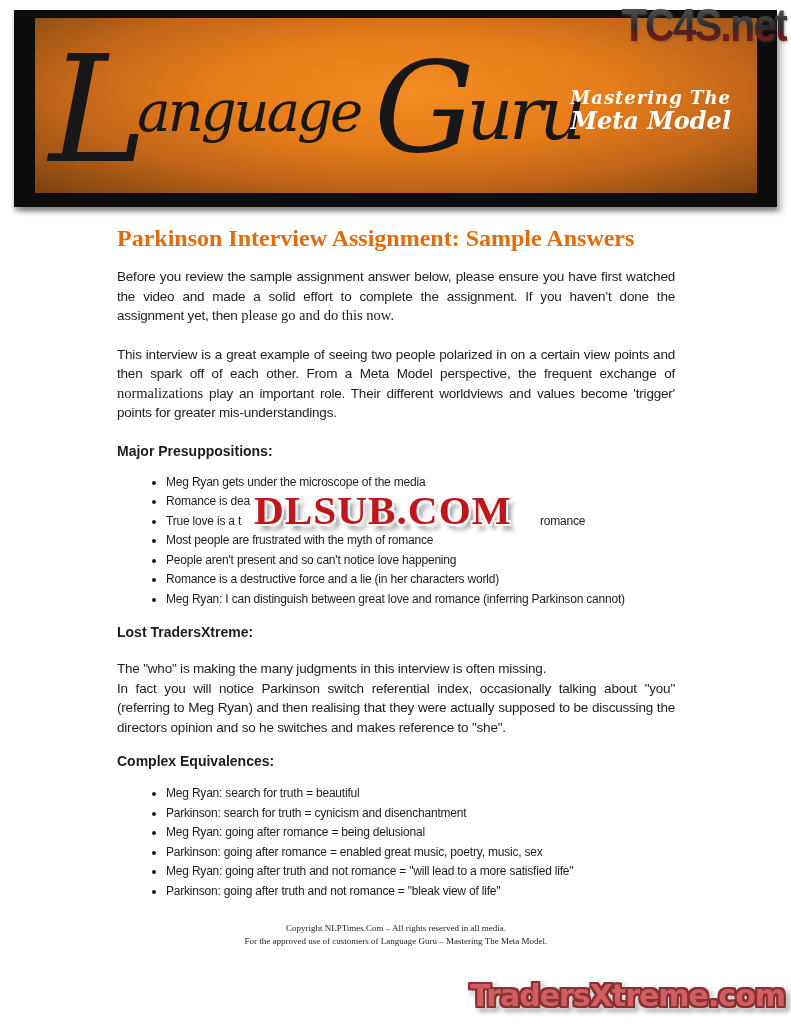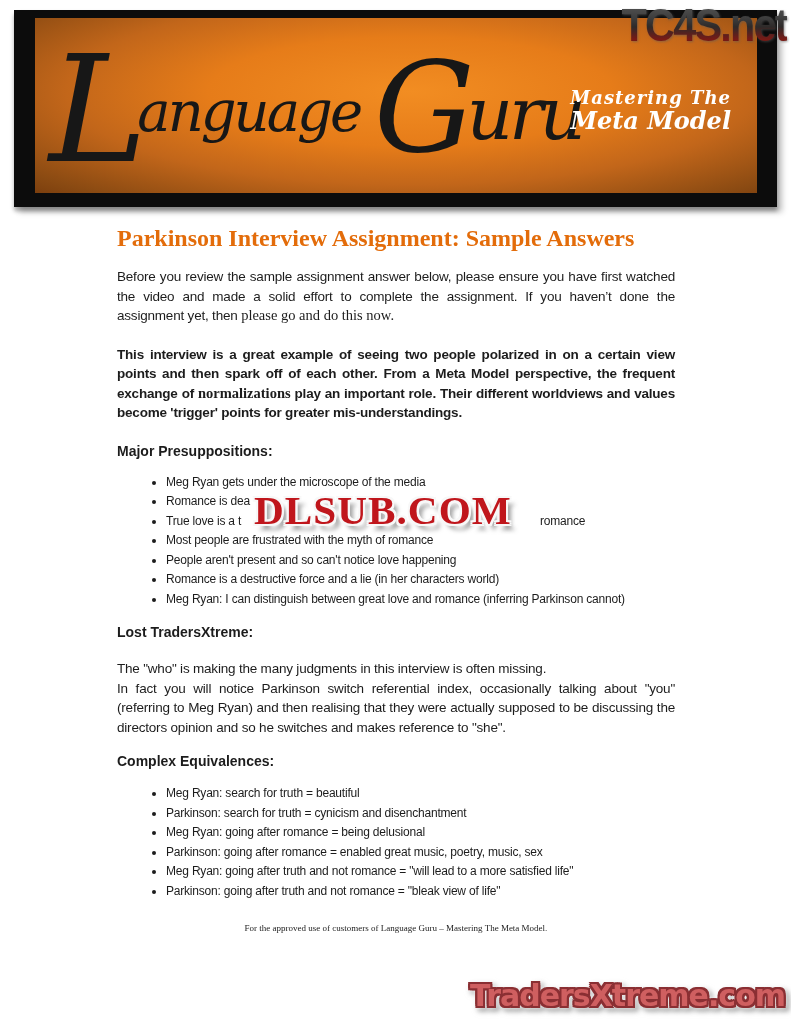--- a/index.html
+++ b/index.html
@@ -96,21 +96,21 @@
     margin: 0;
   }
   .body-text {
     font-family: "Liberation Sans", sans-serif;
     font-size: 13.5px; letter-spacing: -0.2px; line-height: 19.5px;
     text-align: justify;
     margin: 0;
   }
   .serif-inline { font-family: "Liberation Serif", serif; font-size: 14.5px; letter-spacing: 0; }
   .p1 { margin-top: 15px; }
-  .p2 { margin-top: 19px; font-weight: bold; }
+  .p2 { margin-top: 19px; }
   .doc-heading {
     font-family: "Liberation Sans", sans-serif;
     font-weight: bold; font-size: 14px; line-height: 19px;
     margin: 0;
   }
   .h1 { margin-top: 19px; }
   .h2 { margin-top: 14px; }
   .h3 { margin-top: 15px; }
   ul.doc-list {
     margin: 0; padding: 0 0 0 49px;
@@ -183,16 +183,17 @@
   <ul class="doc-list ul2">
     <li>Meg Ryan: search for truth = beautiful</li>
     <li>Parkinson: search for truth = cynicism and disenchantment</li>
     <li>Meg Ryan: going after romance = being delusional</li>
     <li>Parkinson: going after romance = enabled great music, poetry, music, sex</li>
     <li>Meg Ryan: going after truth and not romance = "will lead to a more satisfied life"</li>
     <li>Parkinson: going after truth and not romance = "bleak view of life"</li>
   </ul>
 
   <div class="doc-footer">
+    <div>Copyright NLPTimes.Com – All rights reserved in all media.</div>
     <div>For the approved use of customers of Language Guru – Mastering The Meta Model.</div>
   </div>
 
 </div>
 
 </body></html>

